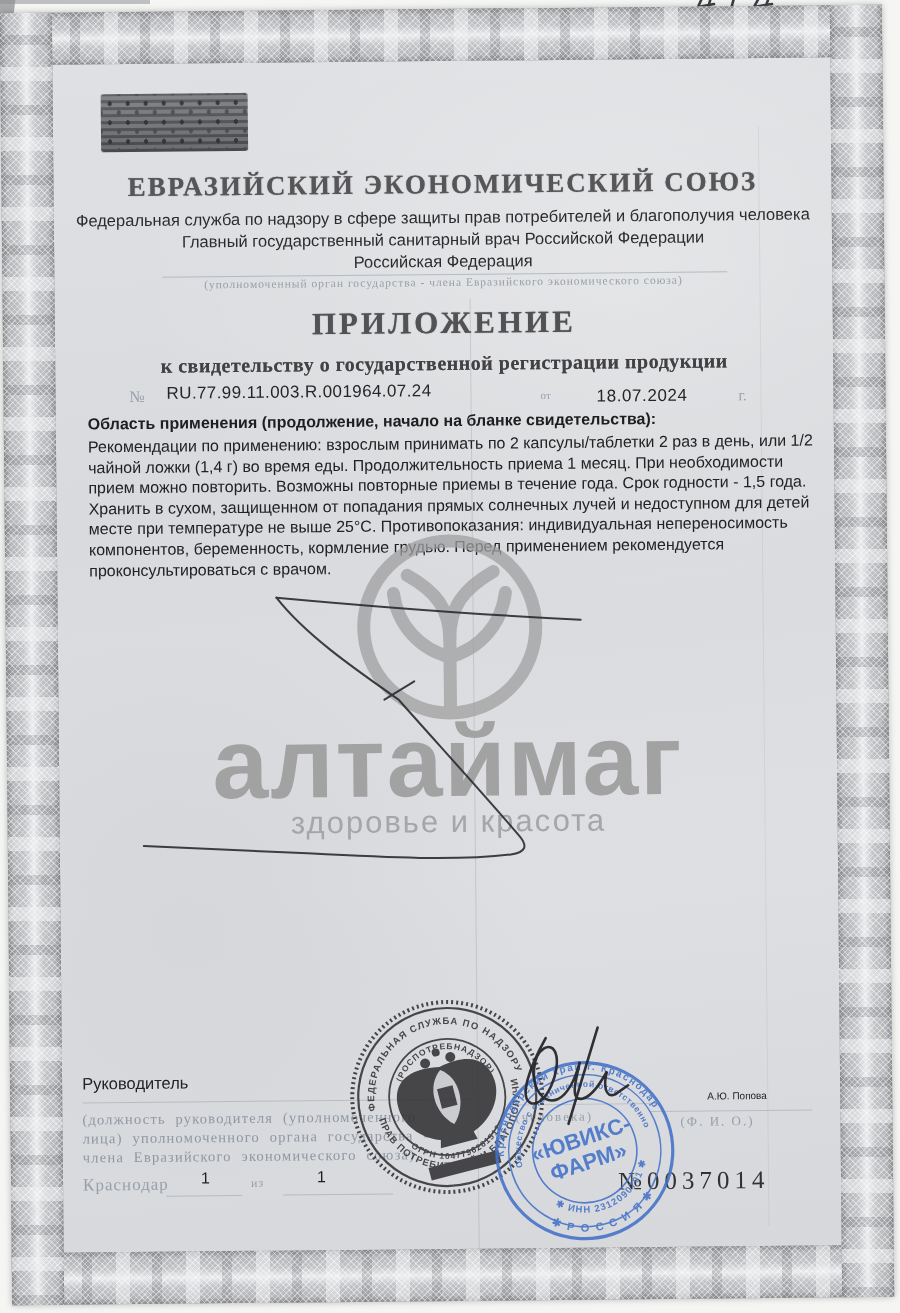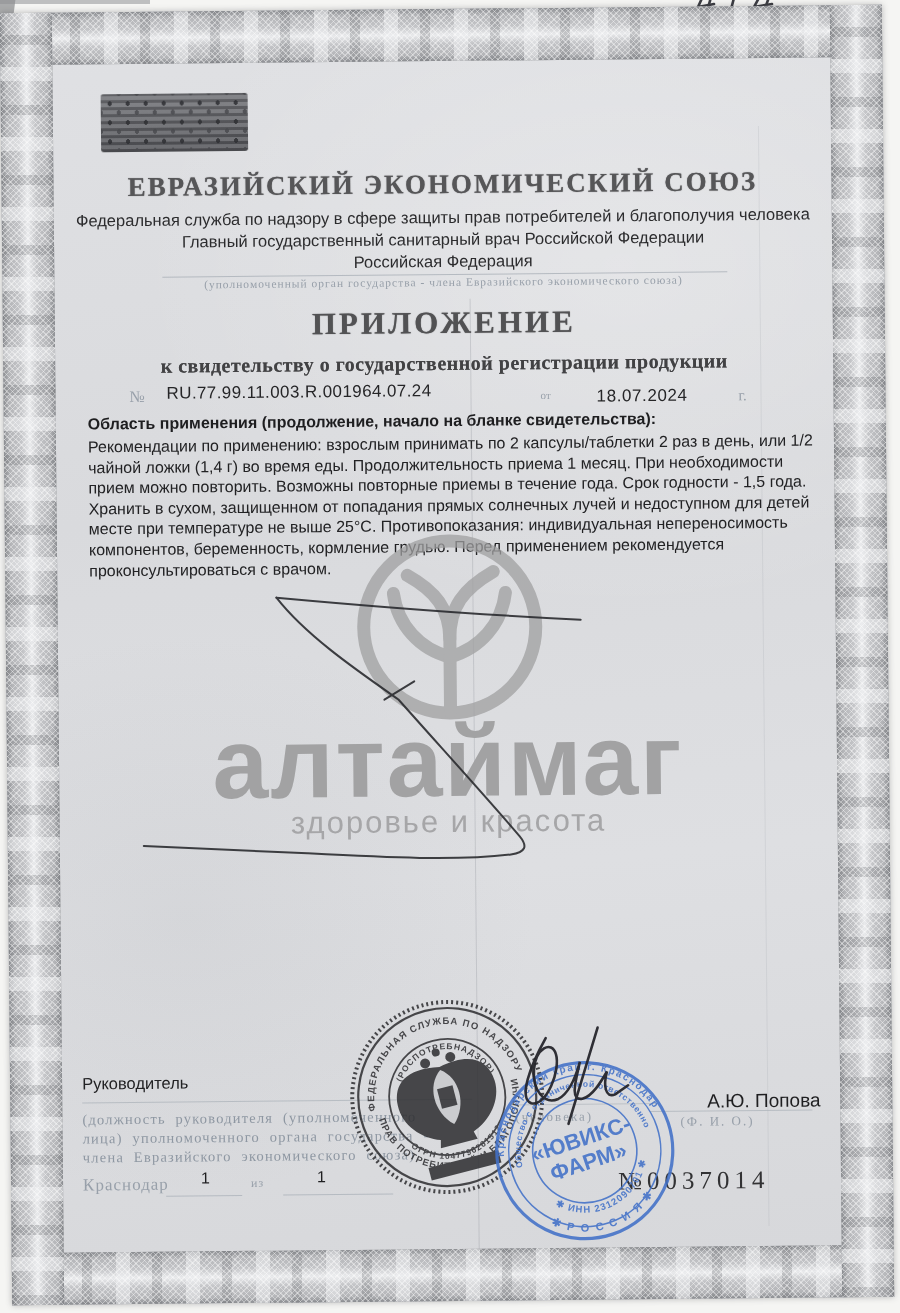--- a/index.html
+++ b/index.html
@@ -102,21 +102,21 @@
     font-family:"Liberation Serif",serif;}
   .f-page-label{position:absolute;left:72px;top:1163px;font-size:17px;letter-spacing:1px;}
   .f-page-cur{position:absolute;left:190px;top:1158px;font-size:16px;color:#1f1f21;}
   .f-page-of{position:absolute;left:240px;top:1165px;font-size:12px;letter-spacing:1px;}
   .f-page-tot{position:absolute;left:306px;top:1158px;font-size:16px;color:#1f1f21;}
   .rule-p1{left:155px;top:1184px;width:76px;opacity:.75;}
   .rule-p2{left:272px;top:1184px;width:110px;opacity:.75;}
 
   .rule-sign{left:498px;top:1096px;width:150px;opacity:.6;}
   .f-signcap{position:absolute;left:505px;top:1101px;font-size:13px;letter-spacing:2px;}
-  .f-name{position:absolute;left:697px;top:1084px;font-size:19px;color:#1f1f21;}
+  .f-name{position:absolute;left:697px;top:1084px;font-size:10px;color:#1f1f21;}
   .rule-name{left:640px;top:1104px;width:162px;opacity:.7;}
   .f-namecap{position:absolute;left:670px;top:1107px;font-size:13px;letter-spacing:2px;}
   .f-blank{position:absolute;left:607px;top:1160px;font-size:25px;letter-spacing:5px;
     color:#323234;font-family:"Liberation Serif",serif;}
 
   .stamp-text{font-family:"Liberation Sans",sans-serif;font-weight:700;}
 </style>
 </head>
 <body>
 

